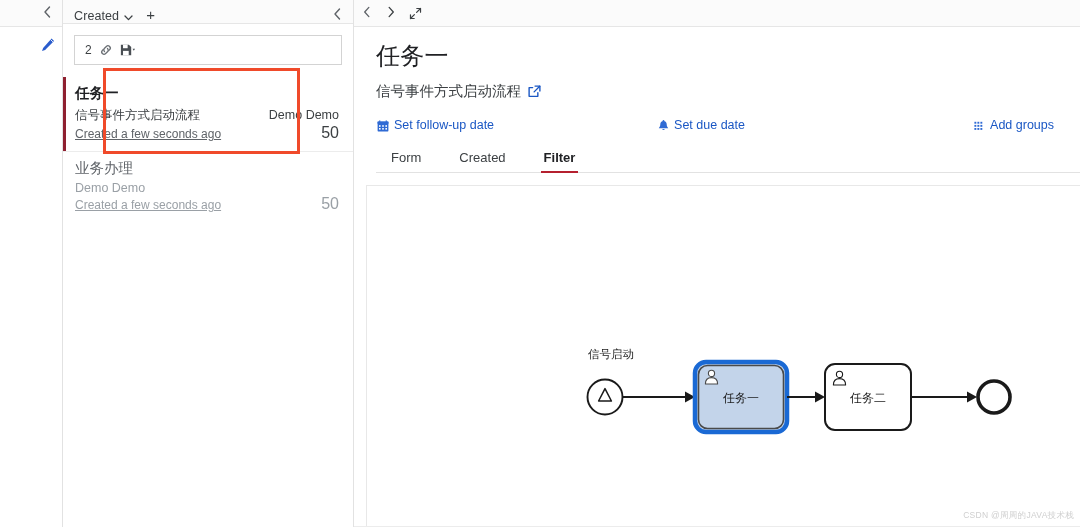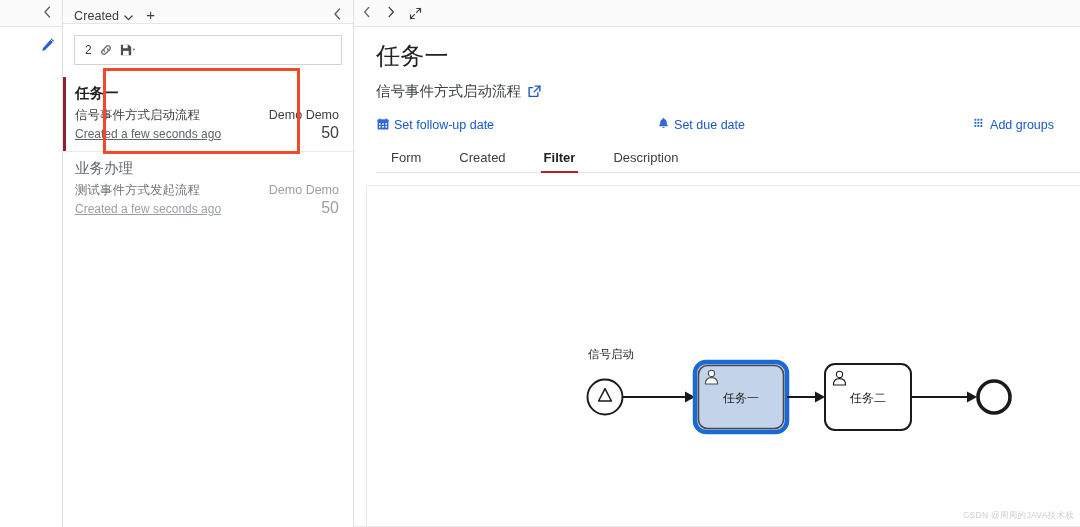--- a/index.html
+++ b/index.html
@@ -132,21 +132,21 @@
     margin-top: 11px; display: flex; align-items: center; gap: 6px;
     font-size: 14.5px; color: #3c4043;
   }
   .ext-ico { color: #1a57c4; display: inline-flex; margin-left: 1px; }
 
   .actions {
     margin-top: 17px; display: flex; align-items: center;
     font-size: 12.5px; color: #1a57c4;
     padding-right: 26px;
   }
-  .act { display: inline-flex; align-items: flex-start; gap: 5px; cursor: pointer; white-space: nowrap; }
+  .act { display: inline-flex; align-items: flex-end; gap: 5px; cursor: pointer; white-space: nowrap; }
   .act .gl { display: inline-flex; color: #2f6ad4; }
   .act.a1 { margin-left: 1px; }
   .act.a2 { margin-left: 164px; }
   .act.a3 { margin-left: auto; }
 
   .tabs {
     margin-top: 14px;
     display: flex; align-items: flex-end; gap: 12px;
     border-bottom: 1px solid #e2e2e2;
     padding-left: 2px;
@@ -248,21 +248,20 @@
         </div>
         <div class="task-row">
           <div class="task-meta">Created a few seconds ago</div>
           <div class="task-prio">50</div>
         </div>
       </div>
 
       <div class="task dim">
         <div class="task-title">业务办理</div>
         <div class="task-row">
-          <div class="task-sub">测试事件方式发起流程</div>
           <div class="task-assignee">Demo Demo</div>
         </div>
         <div class="task-row">
           <div class="task-meta">Created a few seconds ago</div>
           <div class="task-prio">50</div>
         </div>
       </div>
     </div>
 
     <div class="annot"></div>
@@ -352,21 +351,20 @@
             </svg>
           </span>
           <span>Add groups</span>
         </span>
       </div>
 
       <div class="tabs">
         <div class="tab">Form</div>
         <div class="tab">Created</div>
         <div class="tab active">Filter</div>
-        <div class="tab">Description</div>
       </div>
     </div>
 
     <div class="canvas-wrap">
       <div class="canvas">
 
         <svg width="714" height="340" viewBox="0 0 714 340">
 
           <text x="221" y="172" font-family="Liberation Sans, sans-serif" font-size="11.5" fill="#1a1a1a">信号启动</text>
 

